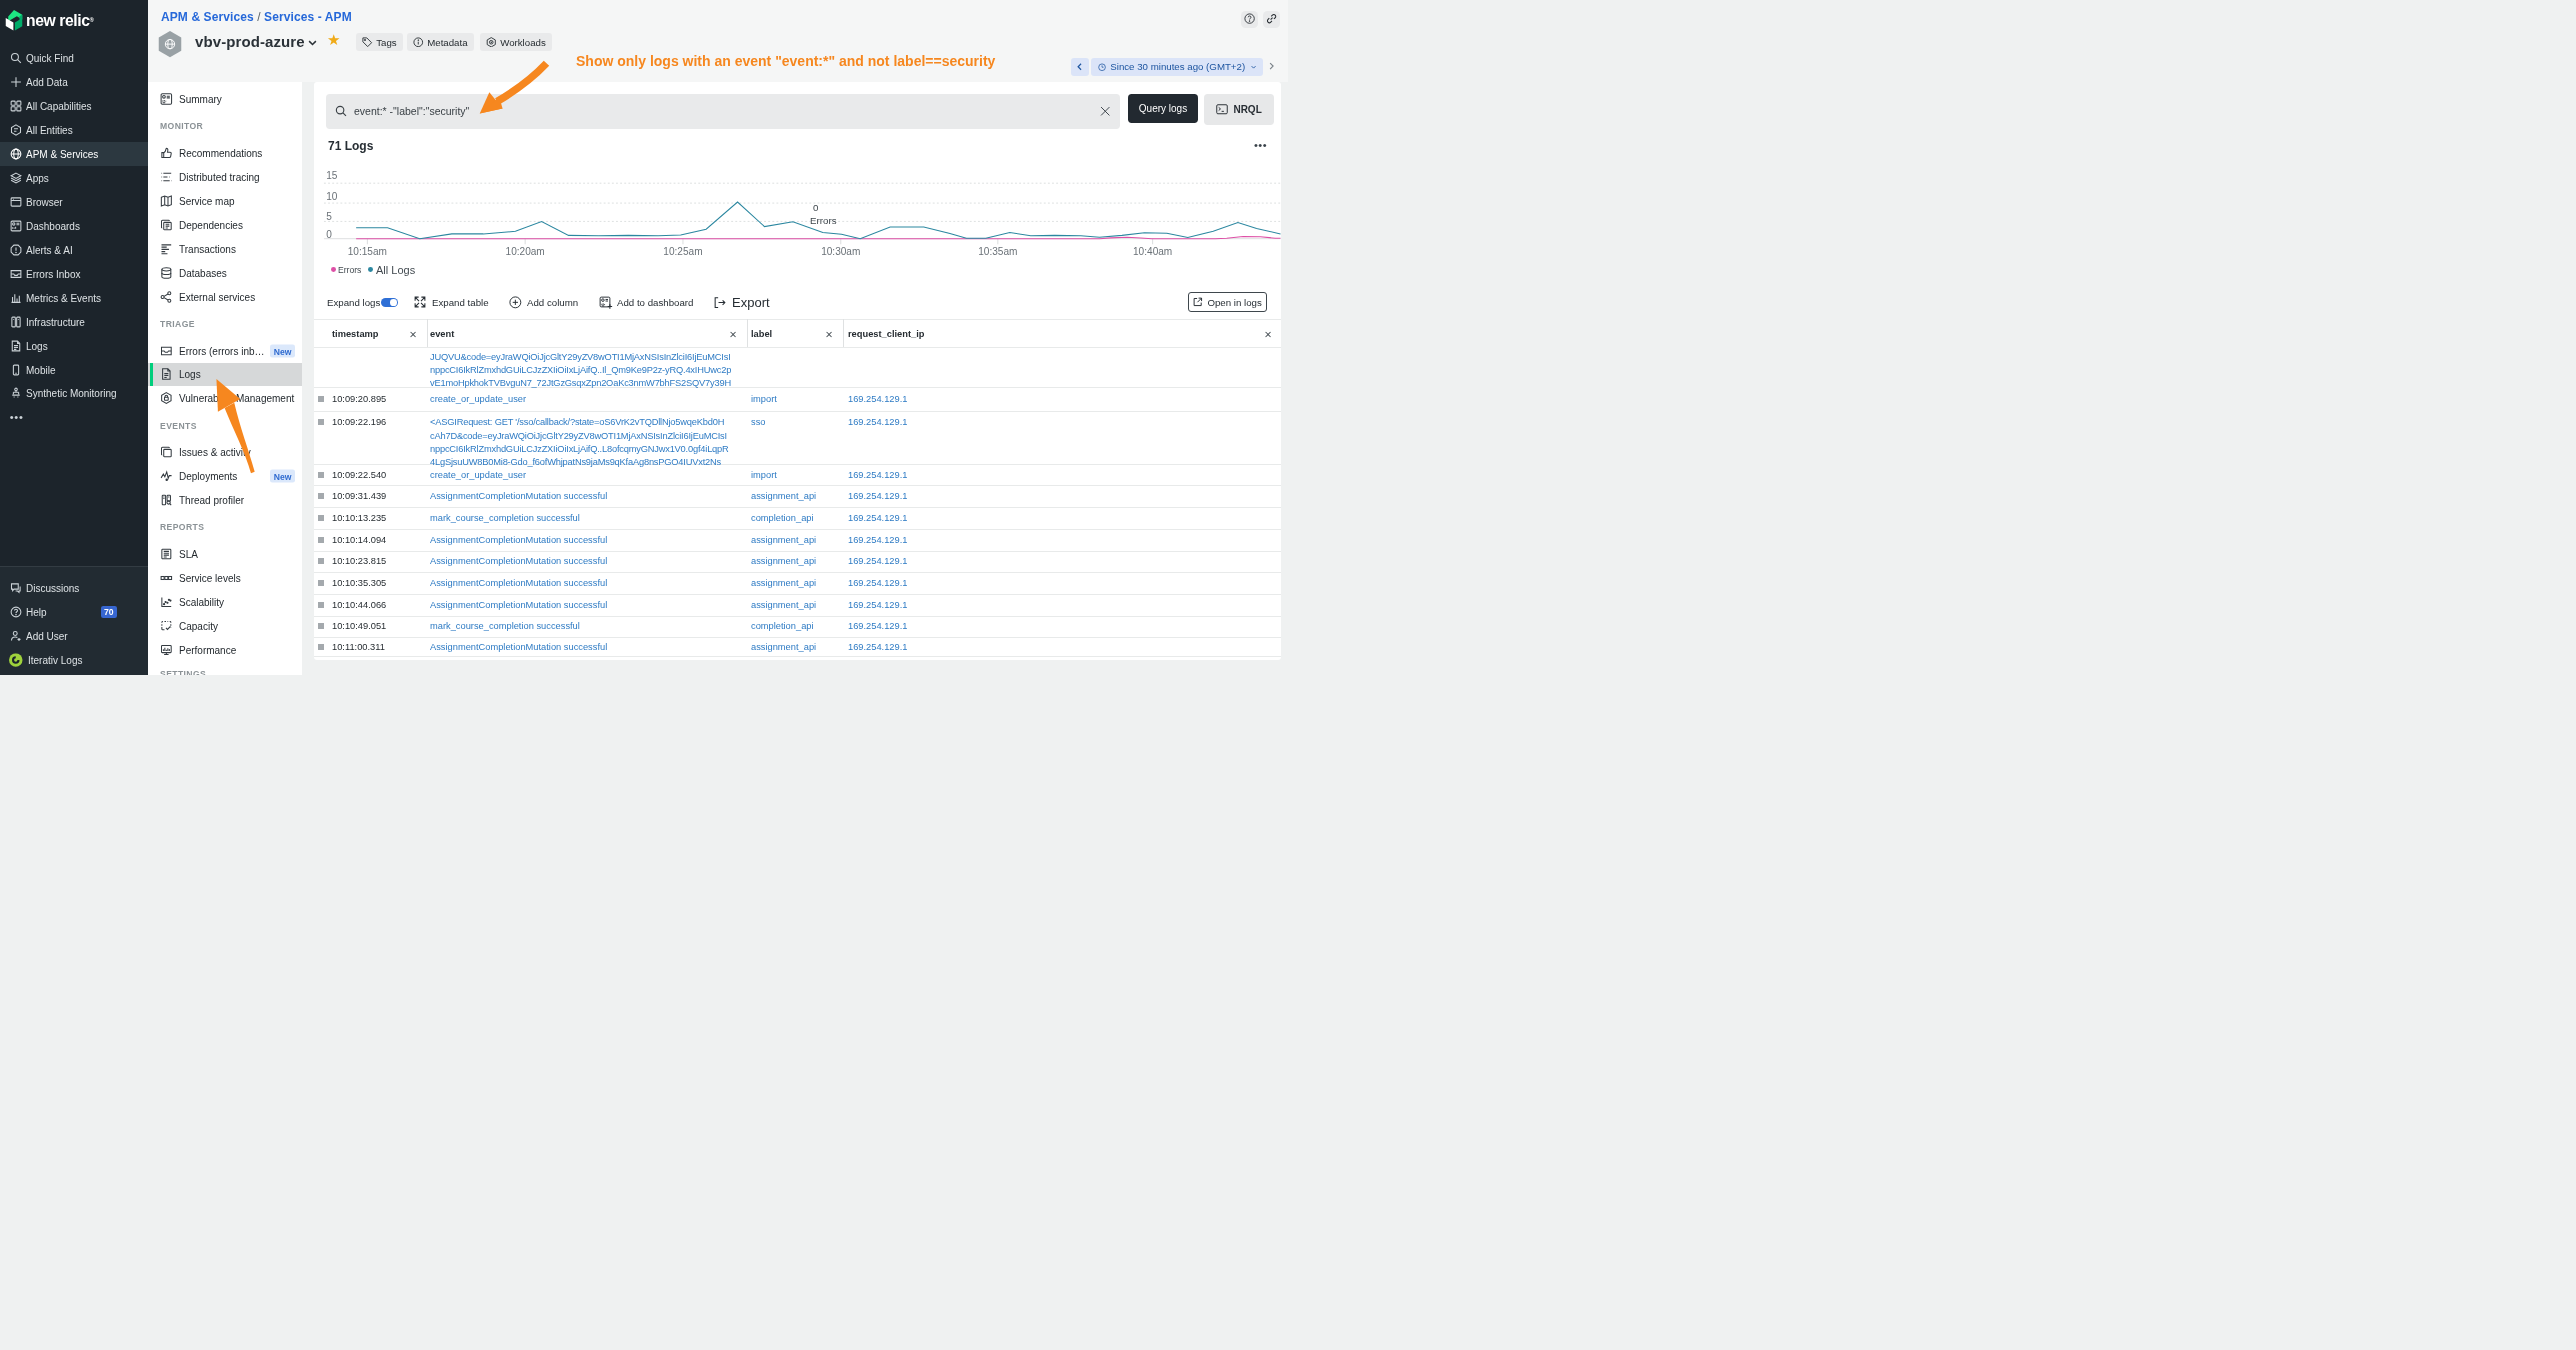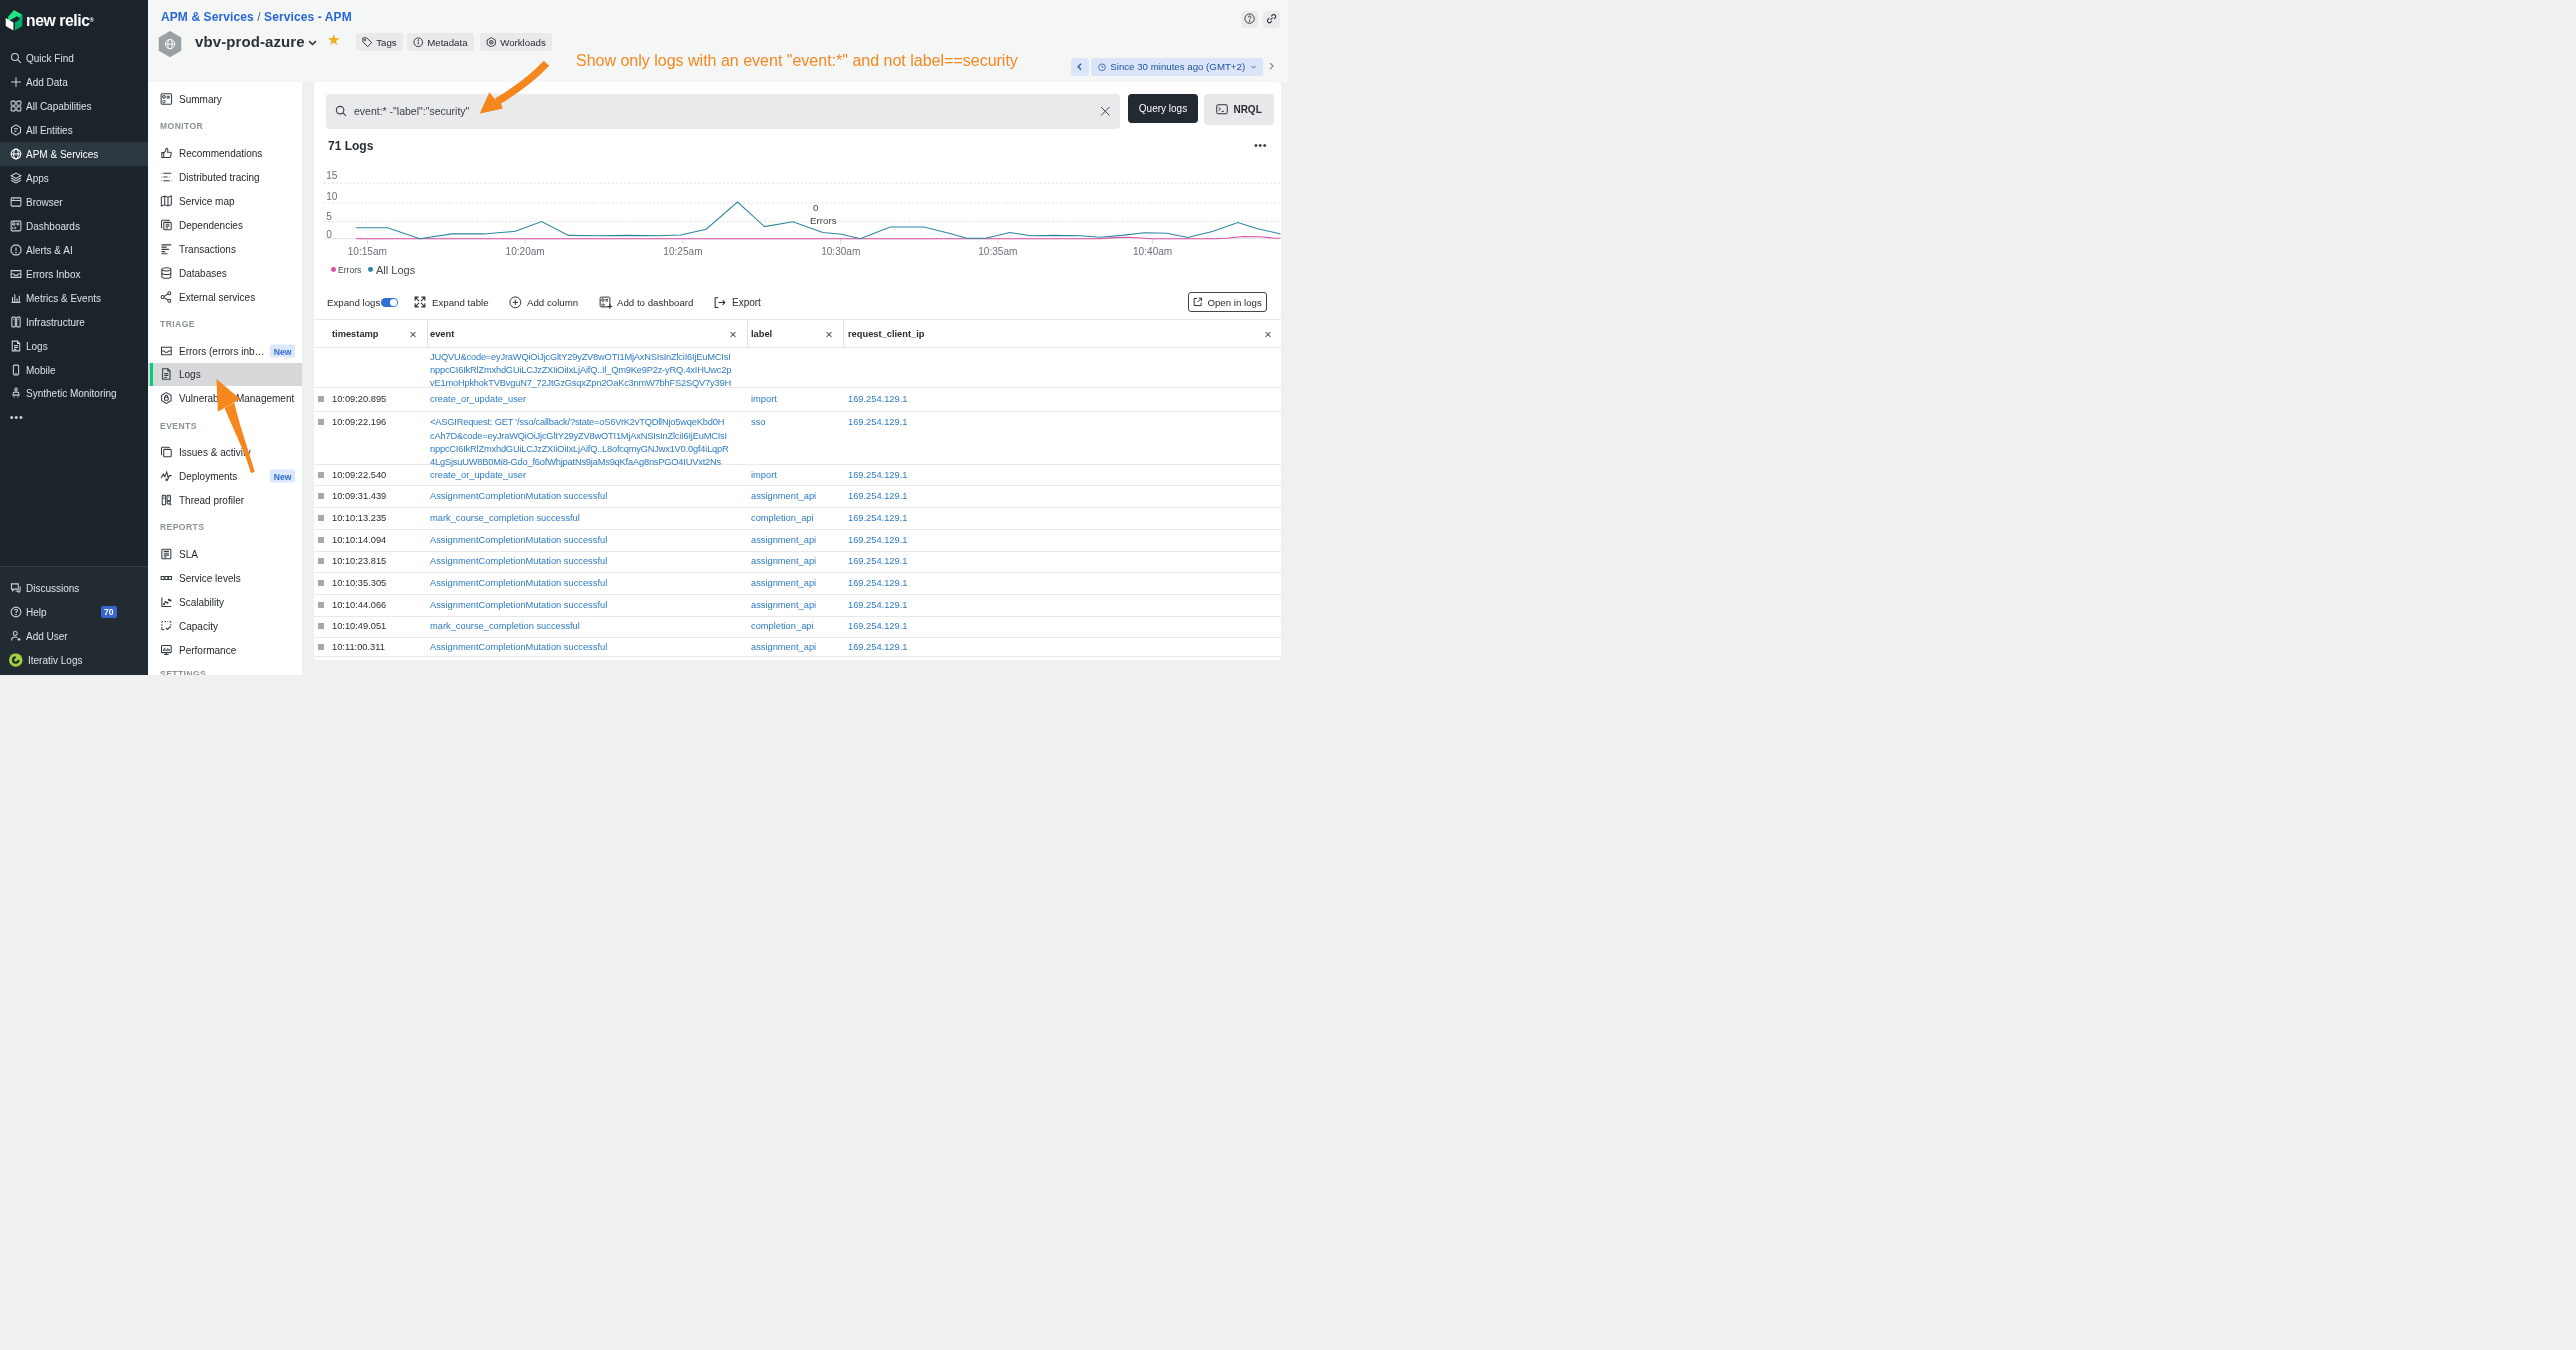--- a/index.html
+++ b/index.html
@@ -488,21 +488,21 @@
       <rect x="1.5" y="1.5" width="13" height="13" rx="1.5"></rect>
       <circle cx="5.2" cy="5.5" r="1.7"></circle>
       <path d="M8.7 4.6 H12 M8.7 6.7 H12 M3.8 10.4 V11.8 M5.6 9.9 V11.8 M7.4 10.8 V11.8 M3.6 13.2 H7"></path>
       <path d="M14.5 11 V17 M11.5 14 H17.5" stroke-width="1.5"></path>
     </svg>
 <div class="abs" style="left:617px;top:302px;transform:translateY(-50%);font-size:9.7px;color:#262d33">Add to dashboard</div>
 <svg class="abs" style="left:714px;top:297px" width="12" height="11.2" viewBox="0 0 16 15" fill="none" stroke="#262d33" stroke-width="1.4">
       <path d="M5.5 1 H1.5 V14 H5.5"></path>
       <path d="M6 7.5 H14.5 M11.5 4.5 L14.5 7.5 L11.5 10.5"></path>
     </svg>
-<div class="abs" style="left:732px;top:302px;transform:translateY(-50%);font-size:10px;color:#262d33">Export</div>
+<div class="abs" style="left:732px;top:302px;transform:translateY(-50%);font-size:13px;color:#262d33">Export</div>
 <div class="abs" style="left:1188px;top:292px;width:79px;height:20px;border:0.7px solid #3f474d;border-radius:3px;display:flex;align-items:center;justify-content:center;gap:4.5px;font-size:9.7px;color:#262d33;background:#fff"><svg width="9.7" height="9.7" viewBox="0 0 13 13" fill="none" stroke="#262d33" stroke-width="1.3">
         <path d="M5.5 2 H1.5 V11.5 H11 V7.5 M7.5 1.5 H11.5 V5.5 M11.5 1.5 L6 7"></path>
       </svg>Open in logs</div>
 
 <div id="tbl">
 <div class="rowline" style="top:319px"></div>
 <div class="rowline" style="top:347px"></div>
 <div class="rowline" style="top:387px"></div>
 <div class="rowline" style="top:411px"></div>
 <div class="rowline" style="top:464px"></div>
@@ -583,21 +583,21 @@
 <div class="cell lk" style="left:751px;top:626px">completion_api</div>
 <div class="cell lk" style="left:848px;top:626px">169.254.129.1</div>
 <div class="cb" style="left:318px;top:647px"></div>
 <div class="cell" style="left:332px;top:647px;color:#262c31">10:11:00.311</div>
 <div class="cell lk" style="left:430px;top:647px">AssignmentCompletionMutation successful</div>
 <div class="cell lk" style="left:751px;top:647px">assignment_api</div>
 <div class="cell lk" style="left:848px;top:647px">169.254.129.1</div>
 </div>
 </div>
 <div id="overlay">
-<div class="abs" style="left:576px;top:61px;transform:translateY(-50%);font-size:16px;font-weight:normal;color:#f6871f;white-space:nowrap;z-index:50">Show only logs with an event "event:*" and not label==security</div>
+<div class="abs" style="left:576px;top:61px;transform:translateY(-50%);font-size:14px;font-weight:bold;color:#f6871f;white-space:nowrap;z-index:50">Show only logs with an event "event:*" and not label==security</div>
 <svg class="abs" style="left:449px;top:52px;z-index:50" width="120" height="75" viewBox="0 0 160 100">
 <path d="M130 15 C112 34 88 52 64 66" fill="none" stroke="#f6871f" stroke-width="10"></path>
 <path d="M41 82 L71.4 75.2 L53.8 53.6 Z" fill="#f6871f"></path>
 <path d="M41 82 L67 60 L71.4 75.2 Z" fill="#f6871f"></path>
 </svg>
 <svg class="abs" style="left:209px;top:374px;z-index:50" width="52" height="105" viewBox="0 0 70 140">
 <path d="M10 6 L42 33 L12 50 Z" fill="#f6871f"></path>
 <path d="M21 45 C33 75 49 105 56.5 133 L61.5 131 C53 100 42 72 34 38 Z" fill="#f6871f"></path>
 </svg>
 </div>

